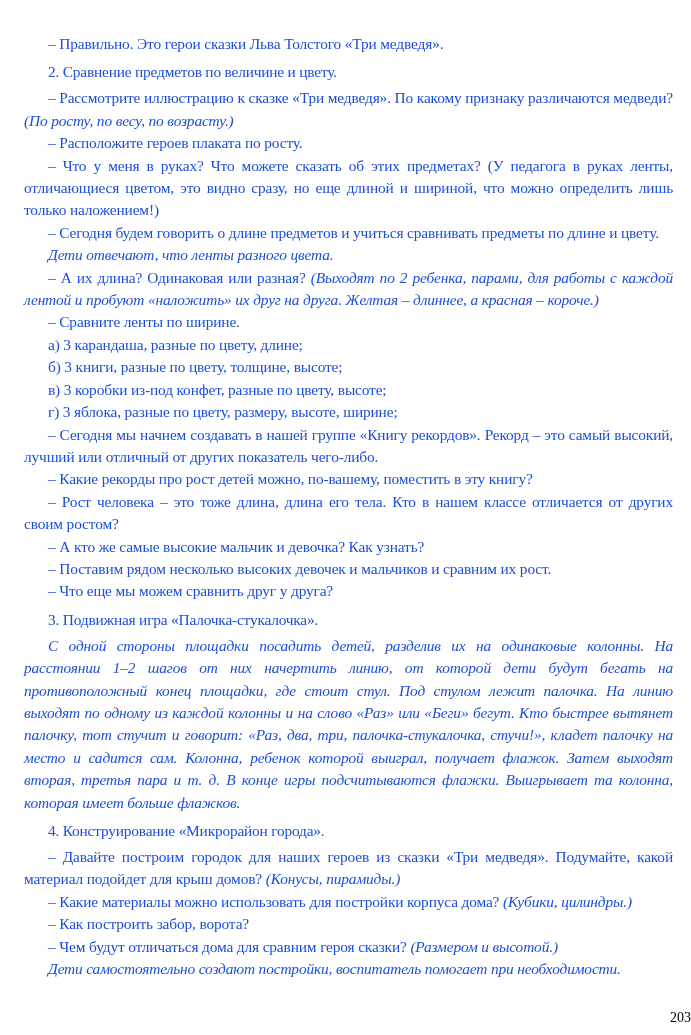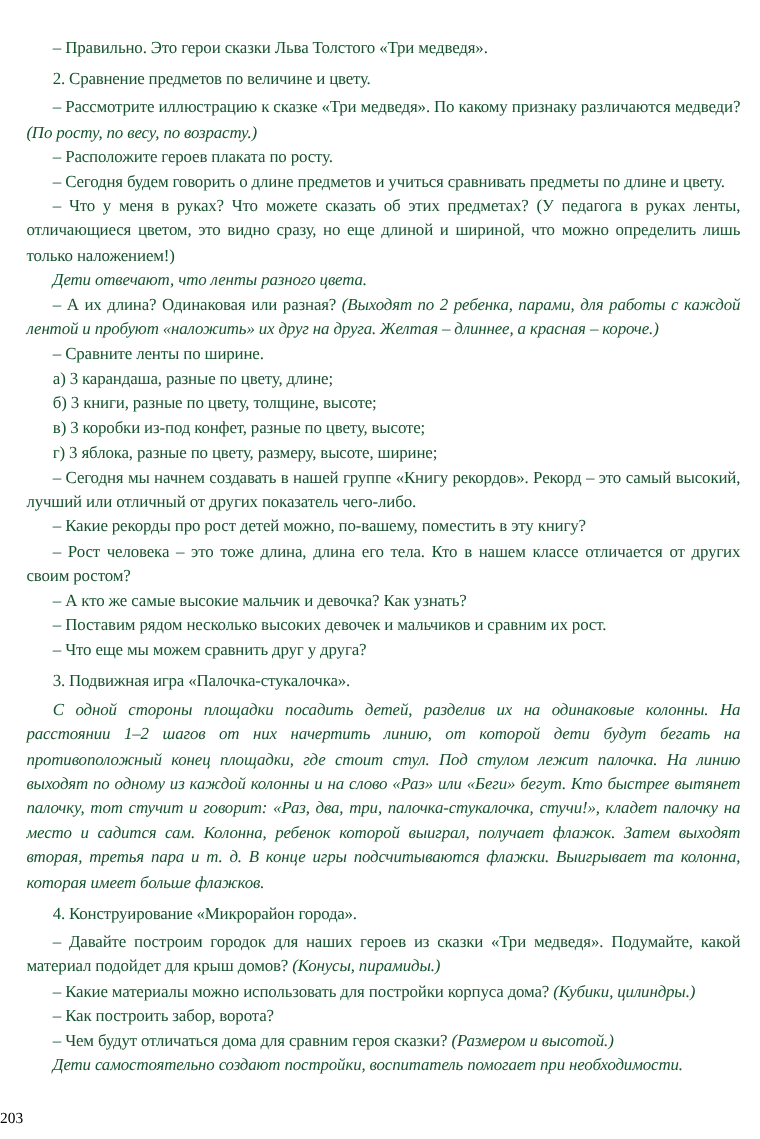--- a/index.html
+++ b/index.html
@@ -1,37 +1,37 @@
 <!DOCTYPE html>
 <html><head>
 <meta charset="utf-8">
 <style>
   html, body { margin: 0; padding: 0; background: #ffffff; }
   body { width: 691px; height: 1035px; overflow: hidden; position: relative; }
   .page {
     position: absolute; left: 0; top: 0; width: 691px; height: 1035px;
-    font-family: "Liberation Serif", serif; font-size: 15.4px; color: #14532d;
+    font-family: "Liberation Serif", serif; font-size: 15.4px; color: #1d4ed8;
     box-sizing: border-box; padding: 33px 18px 0 24px;
   }
   .p { margin: 0; line-height: 22.4px; text-indent: 24px; text-align: justify; letter-spacing: -0.15px; }
   .h { margin: 6px 0 4px 0; font-weight: normal; text-indent: 24px; line-height: 22px; letter-spacing: -0.2px; }
   .i { font-style: italic; }
   .it-para { font-style: italic; }
-  .page-num { position: absolute; left: 0; width: 691px; top: 1010px; text-align: left; font-size: 14px; }
+  .page-num { position: absolute; left: 0; width: 691px; top: 1010px; text-align: right; font-size: 14px; }
 </style>
 </head>
 <body>
 
 <div class="page">
   <p class="p">– Правильно. Это герои сказки Льва Толстого «Три медведя».</p>
   <p class="h">2. Сравнение предметов по величине и цвету.</p>
   <p class="p"><span>– Рассмотрите иллюстрацию к сказке «Три медведя». По какому признаку различаются медведи? </span><span class="i">(По росту, по весу, по возрасту.)</span></p>
   <p class="p">– Расположите героев плаката по росту.</p>
+  <p class="p">– Что у меня в руках? Что можете сказать об этих предметах? (У педагога в руках ленты, отличающиеся цветом, это видно сразу, но еще длиной и шириной, что можно определить лишь только наложением!)</p>
   <p class="p">– Сегодня будем говорить о длине предметов и учиться сравнивать предметы по длине и цвету.</p>
-  <p class="p">– Что у меня в руках? Что можете сказать об этих предметах? (У педагога в руках ленты, отличающиеся цветом, это видно сразу, но еще длиной и шириной, что можно определить лишь только наложением!)</p>
   <p class="p it-para">Дети отвечают, что ленты разного цвета.</p>
   <p class="p"><span>– А их длина? Одинаковая или разная? </span><span class="i">(Выходят по 2 ребенка, парами, для работы с каждой лентой и пробуют «наложить» их друг на друга. Желтая – длиннее, а красная – короче.)</span></p>
   <p class="p">– Сравните ленты по ширине.</p>
   <p class="p">а) 3 карандаша, разные по цвету, длине;</p>
   <p class="p">б) 3 книги, разные по цвету, толщине, высоте;</p>
   <p class="p">в) 3 коробки из-под конфет, разные по цвету, высоте;</p>
   <p class="p">г) 3 яблока, разные по цвету, размеру, высоте, ширине;</p>
   <p class="p">– Сегодня мы начнем создавать в нашей группе «Книгу рекордов». Рекорд – это самый высокий, лучший или отличный от других показатель чего-либо.</p>
   <p class="p">– Какие рекорды про рост детей можно, по-вашему, поместить в эту книгу?</p>
   <p class="p">– Рост человека – это тоже длина, длина его тела. Кто в нашем классе отличается от других своим ростом?</p>

